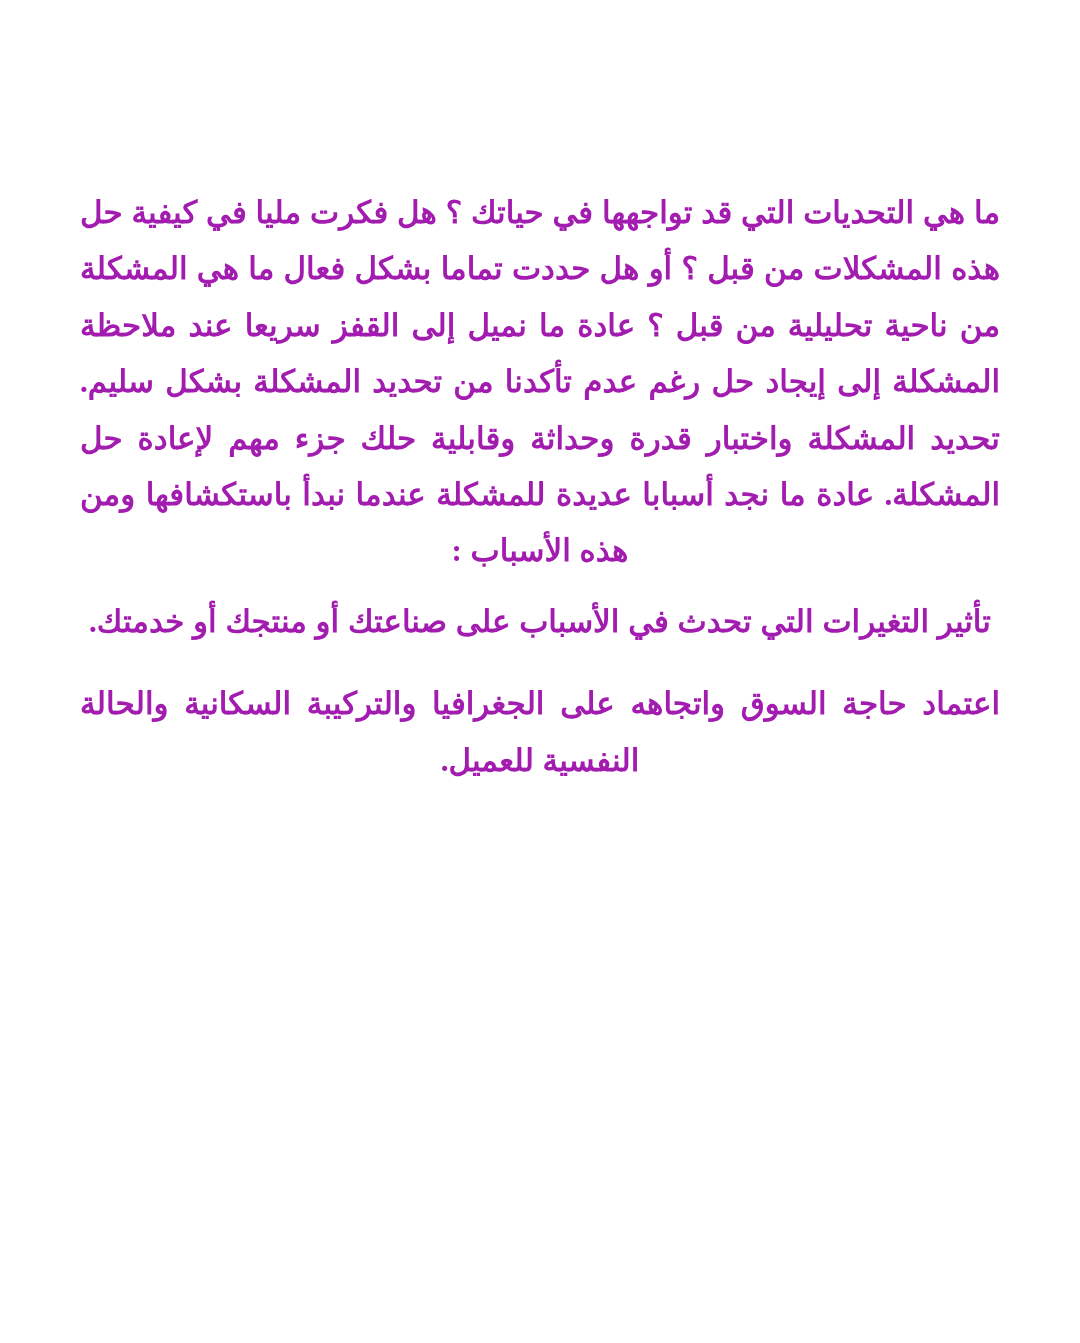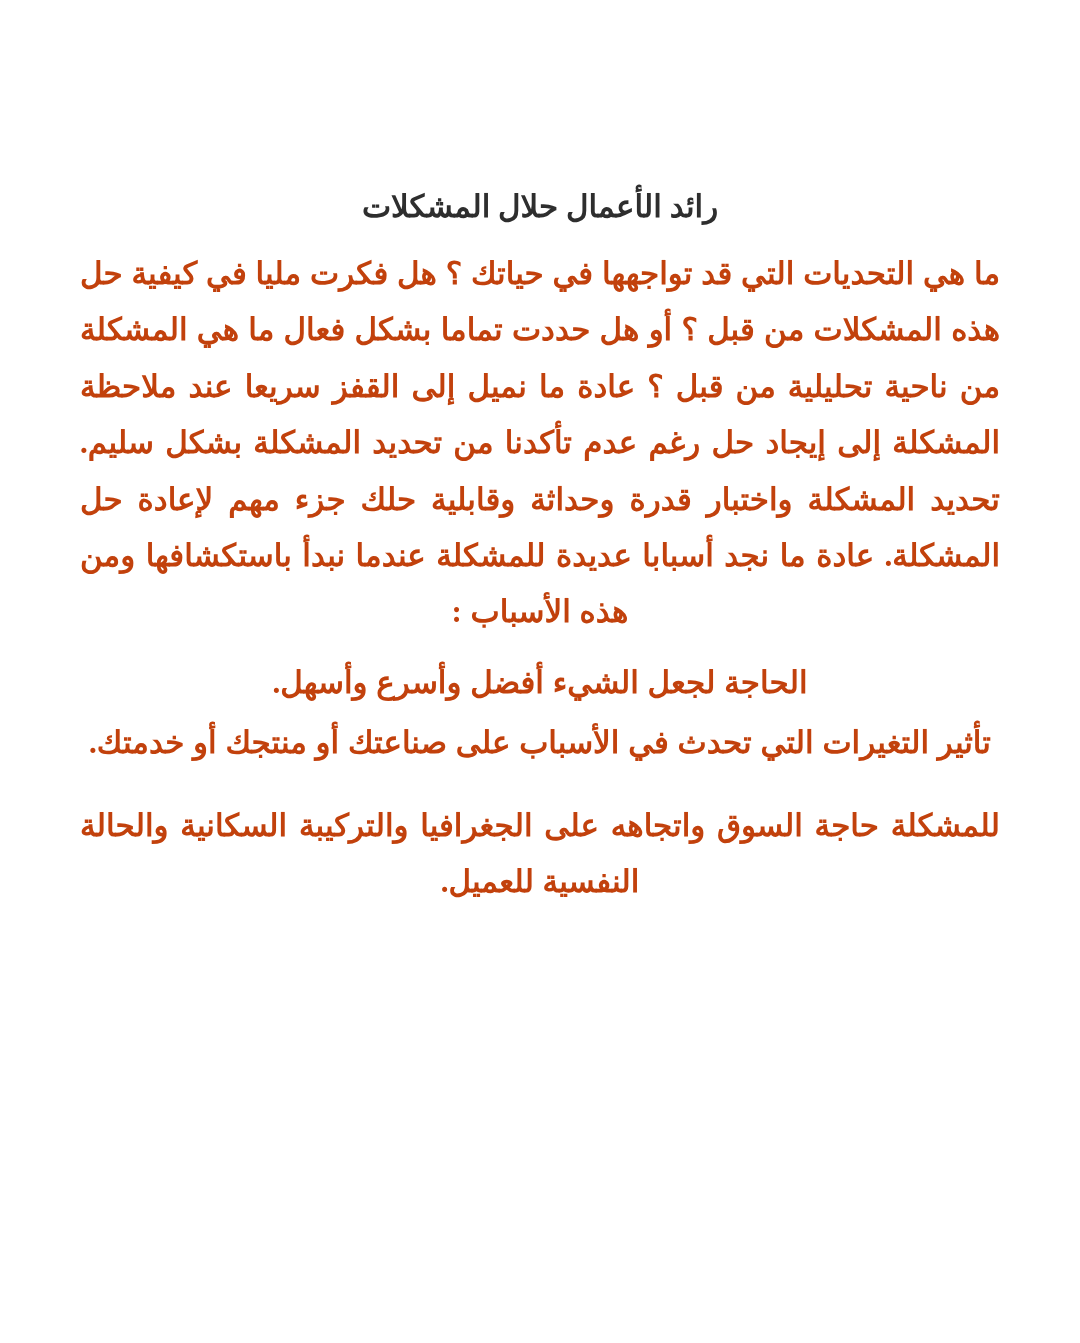--- a/index.html
+++ b/index.html
@@ -29,21 +29,21 @@
     line-height: 1.45;
     letter-spacing: 0.2px;
     color: #2e2e2e;
     margin: 0 0 16px 0;
     direction: rtl;
   }
   .para {
     font-weight: bold;
     font-size: 31px;
     line-height: 1.82;
-    color: #c2410c;
+    color: #a21caf;
     text-align: justify;
     text-align-last: center;
     direction: rtl;
     margin: 0 0 4px 0;
     word-spacing: 1px;
   }
   .para-justify {
     text-align: justify;
     text-align-last: center;
   }
@@ -51,27 +51,25 @@
     text-align: center;
   }
   .spacer-sm { height: 10px; }
   .spacer-md { height: 22px; }
 </style>
 </head>
 <body>
 
 <div class="page">
 
-  <h1 class="doc-title">رائد الأعمال حلال المشكلات</h1>
 
   <p class="para para-justify">ما هي التحديات التي قد تواجهها في حياتك ؟ هل فكرت مليا في كيفية حل هذه المشكلات من قبل ؟ أو هل حددت تماما بشكل فعال ما هي المشكلة من ناحية تحليلية من قبل ؟ عادة ما نميل إلى القفز سريعا عند ملاحظة المشكلة إلى إيجاد حل رغم عدم تأكدنا من تحديد المشكلة بشكل سليم. تحديد المشكلة واختبار قدرة وحداثة وقابلية حلك جزء مهم لإعادة حل المشكلة. عادة ما نجد أسبابا عديدة للمشكلة عندما نبدأ باستكشافها ومن هذه  الأسباب :</p>
 
   <div class="spacer-sm"></div>
 
-  <p class="para para-center">الحاجة لجعل الشيء أفضل وأسرع وأسهل.</p>
 
   <p class="para para-justify">تأثير التغيرات التي تحدث في الأسباب على صناعتك أو منتجك أو خدمتك.</p>
 
   <div class="spacer-md"></div>
 
-  <p class="para para-justify">للمشكلة حاجة السوق واتجاهه على الجغرافيا والتركيبة السكانية والحالة النفسية للعميل.</p>
+  <p class="para para-justify">اعتماد حاجة السوق واتجاهه على الجغرافيا والتركيبة السكانية والحالة النفسية للعميل.</p>
 
 </div>
 
 </body></html>

